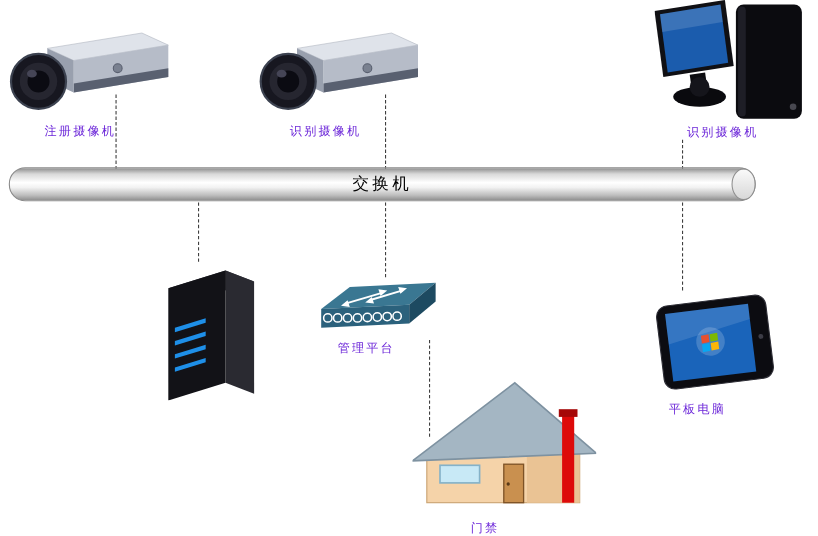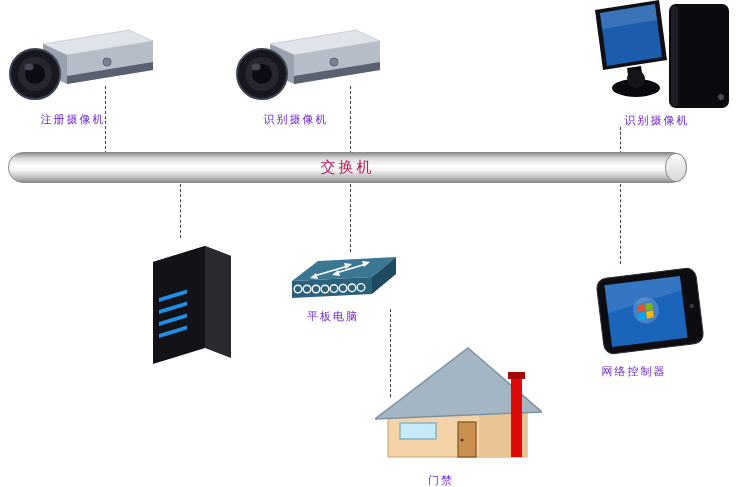--- a/index.html
+++ b/index.html
@@ -10,21 +10,21 @@
   .node-label{position:absolute;text-align:center;font-size:11px;color:#6d28d9;letter-spacing:2px;white-space:nowrap;}
   .dash{position:absolute;width:0;border-left:1px dashed #3f3f3f;}
   
   .pipe{position:absolute;left:8px;top:152px;width:679px;height:31px;}
   .pipe-body{position:absolute;left:0;top:0;right:0;bottom:0;
       border:1px solid #8a8a8a;border-radius:15px;
       background:linear-gradient(180deg,#8f8f8f 0%,#d9d9d9 18%,#ffffff 45%,#f2f2f2 60%,#bcbcbc 85%,#8f8f8f 100%);}
   .pipe-cap{position:absolute;right:0;top:1px;width:20px;height:27px;border-radius:50%;
       background:linear-gradient(180deg,#fafafa,#d8d8d8);border:1px solid #8f8f8f;}
   .pipe-label{position:absolute;left:0;right:0;top:6px;text-align:center;
-      font-size:15px;color:#be185d;letter-spacing:3px;font-weight:500;}
+      font-size:15px;color:#000000;letter-spacing:3px;font-weight:500;}
 </style>
 </head>
 <body>
 
 <div class="canvas">
 
   <div class="dash" style="left:105px;top:86px;height:68px;"></div>
   <div class="dash" style="left:350px;top:86px;height:68px;"></div>
   <div class="dash" style="left:620px;top:127px;height:27px;"></div>
   <div class="dash" style="left:180px;top:184px;height:54px;"></div>
@@ -111,21 +111,21 @@
       <circle cx="10" cy="37" r="3.8" fill="none" stroke="#ffffff" stroke-width="1.4"></circle>
       <circle cx="19" cy="37" r="3.8" fill="none" stroke="#ffffff" stroke-width="1.4"></circle>
       <circle cx="28" cy="37" r="3.8" fill="none" stroke="#ffffff" stroke-width="1.4"></circle>
       <circle cx="37" cy="37" r="3.8" fill="none" stroke="#ffffff" stroke-width="1.4"></circle>
       <circle cx="46" cy="36.6" r="3.8" fill="none" stroke="#ffffff" stroke-width="1.4"></circle>
       <circle cx="55" cy="36.2" r="3.8" fill="none" stroke="#ffffff" stroke-width="1.4"></circle>
       <circle cx="64" cy="35.8" r="3.8" fill="none" stroke="#ffffff" stroke-width="1.4"></circle>
       <circle cx="73" cy="35.4" r="3.8" fill="none" stroke="#ffffff" stroke-width="1.4"></circle>
     </svg>
   </div>
-  <div class="node-label" style="left:283px;top:309px;width:100px;">平板电脑</div>
+  <div class="node-label" style="left:283px;top:309px;width:100px;">管理平台</div>
 
   <div class="node" style="left:375px;top:345px;">
     <svg width="167" height="117" viewBox="0 0 167 117">
       <rect x="13" y="68" width="139" height="44" stroke="#c9a271" stroke-width="1" fill="#f5d3a9"></rect>
       <polygon points="104,68 152,68 152,112 104,112" fill="#eac394"></polygon>
       <polygon points="0,74 93,3 167,67" stroke="#7e92a1" stroke-width="1.5" fill="#a4b6c3"></polygon>
       <rect x="25" y="78" width="36" height="16" fill="#c8e9f6" stroke="#85b2c8" stroke-width="1.5"></rect>
       <rect x="83" y="77" width="18" height="35" fill="#c9904f" stroke="#7d5226" stroke-width="1.2"></rect>
       <circle cx="87" cy="95" r="1.5" fill="#5a3a18"></circle>
       <rect x="136" y="33" width="11" height="79" fill="#dd0a0a"></rect>
@@ -144,15 +144,15 @@
         <g transform="skewY(-4) translate(0,4)">
           <rect x="46" y="41" width="7" height="7" fill="#e8502f"></rect>
           <rect x="54" y="41" width="7" height="7" fill="#7db802"></rect>
           <rect x="46" y="49" width="7" height="7" fill="#08a7f2"></rect>
           <rect x="54" y="49" width="7" height="7" fill="#fcb608"></rect>
         </g>
         <circle cx="100" cy="49" r="2.2" fill="#3c3c46"></circle>
       </g>
     </svg>
   </div>
-  <div class="node-label" style="left:594px;top:364px;width:80px;">网络控制器</div>
+  <div class="node-label" style="left:594px;top:364px;width:80px;">平板电脑</div>
 
 </div>
 
 </body></html>

